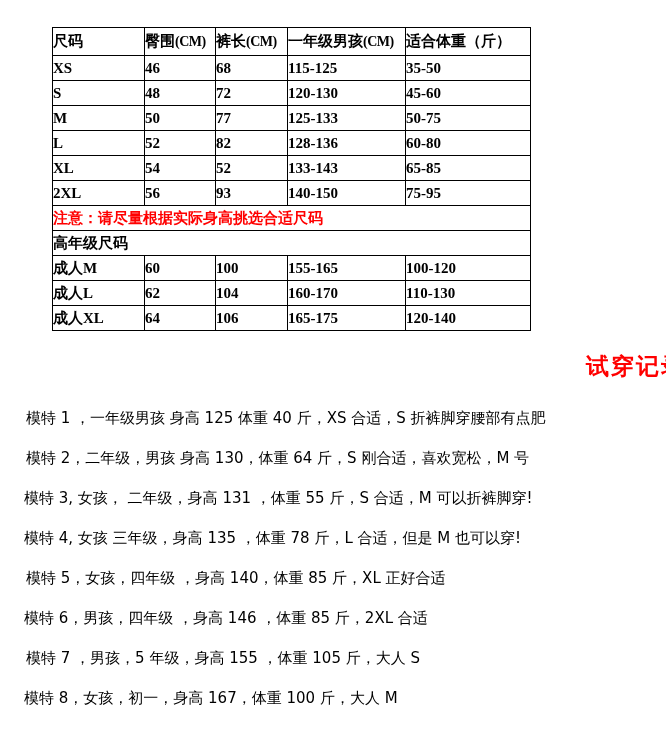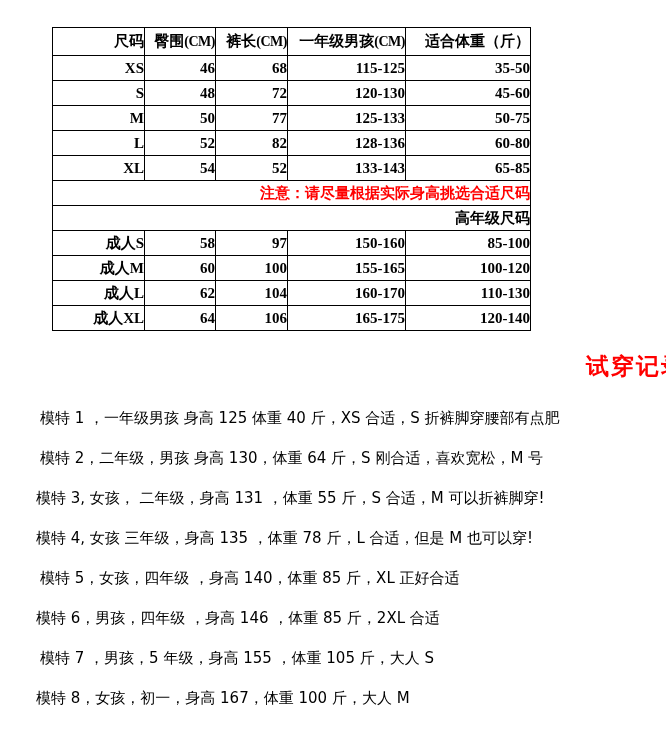--- a/index.html
+++ b/index.html
@@ -24,21 +24,21 @@
   }
   table.size-table {
     border-collapse: collapse;
     width: 478px;
     table-layout: fixed;
     font-family: "Liberation Serif", "DejaVu Serif", serif;
   }
   table.size-table td,
   table.size-table th {
     border: 1.6px solid #000000;
-    text-align: right;
+    text-align: left;
     vertical-align: middle;
     font-weight: bold;
     font-size: 15px;
     height: 24px;
     line-height: 24px;
     padding: 0;
     white-space: nowrap;
   }
   col.c-size   { width: 92px; }
   col.c-hip    { width: 71px; }
@@ -96,22 +96,22 @@
   }
   .review-line {
     font-family: "DejaVu Sans", "Liberation Sans", sans-serif;
     font-size: 15px;
     color: #000000;
     height: 40px;
     line-height: 40px;
     white-space: nowrap;
     padding-left: 40px;
   }
-  .review-line.indent-2 { padding-left: 40px; }
-  .review-line.indent-3 { padding-left: 36px; }
+  .review-line.indent-2 { padding-left: 26px; }
+  .review-line.indent-3 { padding-left: 24px; }
 </style>
 </head>
 <body>
 
 <div class="size-table-wrap">
   <table class="size-table">
     <colgroup>
       <col class="c-size">
         <col class="c-hip">
         <col class="c-len">
@@ -156,32 +156,32 @@
         <td>128-136</td>
         <td>60-80</td>
       </tr>
       <tr>
         <td>XL</td>
         <td>54</td>
         <td>52</td>
         <td>133-143</td>
         <td>65-85</td>
       </tr>
+      <tr>
+        <td>2XL</td>
+        <td>56</td>
+        <td>93</td>
+        <td>140-150</td>
+        <td>75-95</td>
+      </tr>
       <tr class="note-row">
         <td colspan="5">注意：请尽量根据实际身高挑选合适尺码</td>
       </tr>
       <tr class="section-row">
         <td colspan="5">高年级尺码</td>
-      </tr>
-      <tr>
-        <td>成人S</td>
-        <td>58</td>
-        <td>97</td>
-        <td>150-160</td>
-        <td>85-100</td>
       </tr>
       <tr>
         <td>成人M</td>
         <td>60</td>
         <td>100</td>
         <td>155-165</td>
         <td>100-120</td>
       </tr>
       <tr>
         <td>成人L</td>

